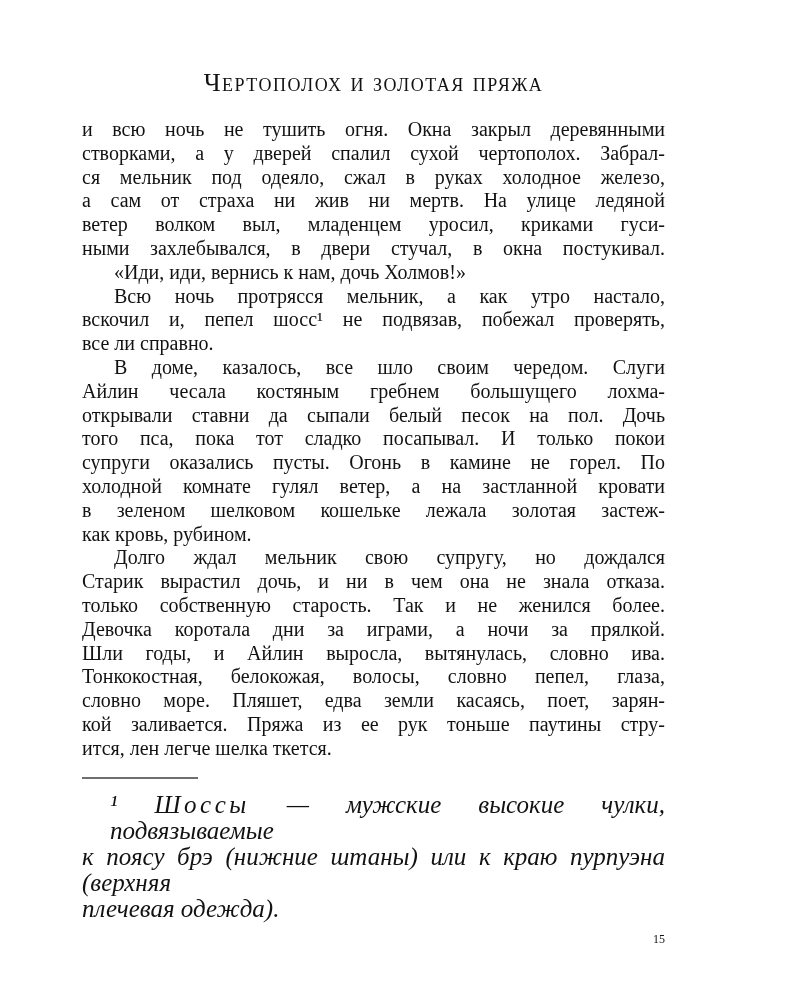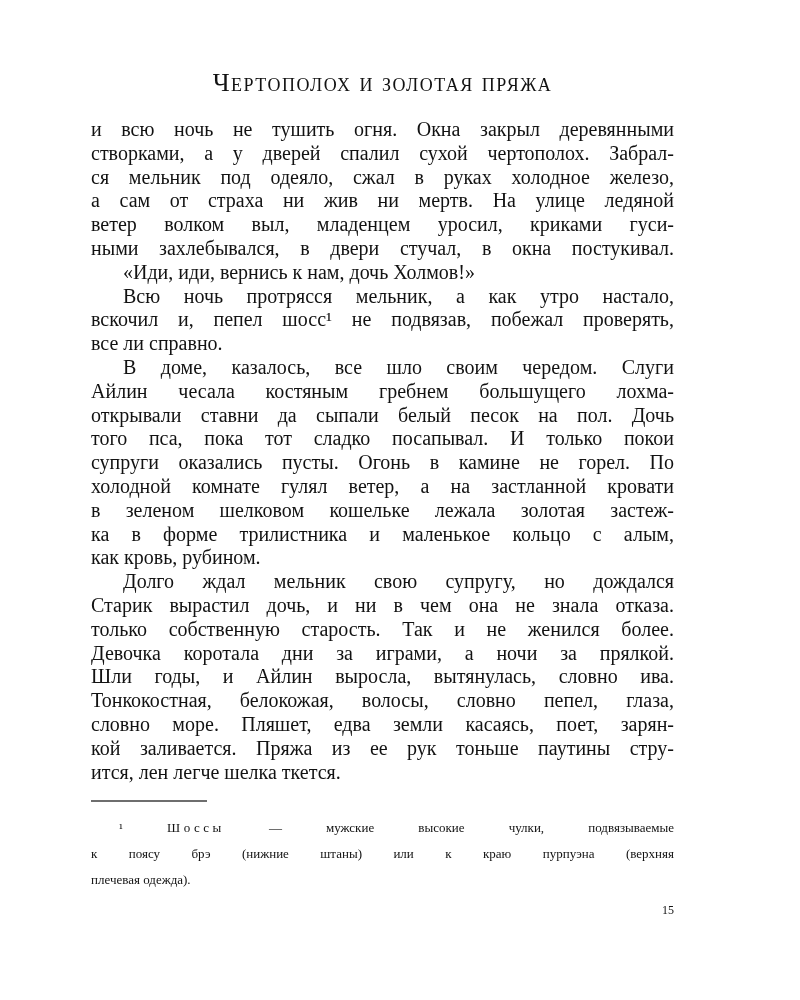--- a/index.html
+++ b/index.html
@@ -8,21 +8,21 @@
   .page {
     width: 800px; height: 1000px;
     background: #ffffff;
     position: relative;
     font-family: "Liberation Serif", "DejaVu Serif", serif;
     color: #121212;
     overflow: hidden;
   }
   .content {
     position: absolute;
-    left: 91px; top: 0;
+    left: 82px; top: 0;
     width: 583px;
     padding-top: 70px;
   }
   .chapter-title {
     text-align: center;
     font-variant: small-caps;
     font-weight: normal;
     font-size: 26px;
     line-height: 26px;
     letter-spacing: 1.5px;
@@ -35,21 +35,21 @@
     text-align-last: justify;
   }
   .line.endline { text-align: center; text-align-last: left; }
   .line.indent { padding-left: 32px; }
   .footnote-divider {
     width: 116px;
     border: 0;
     border-top: 2px solid #6e6e6e;
     margin: 16px 0 13px 0;
   }
-  .footnote { font-size: 13px; line-height: 26px; }
+  .footnote { font-size: 25px; line-height: 26px; font-style: italic; }
   .footnote .line.indent { padding-left: 28px; }
   .fn-term { letter-spacing: 3.5px; }
   .page-number {
     text-align: right;
     font-size: 12px;
     line-height: 24px;
     margin-top: 5px;
   }
 </style>
 </head>
@@ -79,21 +79,20 @@
           <div class="line endline">все ли справно.</div>
         </div>
         <div class="paragraph">
           <div class="line indent">В доме, казалось, все шло своим чередом. Слуги</div>
           <div class="line">Айлин чесала костяным гребнем большущего лохма-</div>
           <div class="line">открывали ставни да сыпали белый песок на пол. Дочь</div>
           <div class="line">того пса, пока тот сладко посапывал. И только покои</div>
           <div class="line">супруги оказались пусты. Огонь в камине не горел. По</div>
           <div class="line">холодной комнате гулял ветер, а на застланной кровати</div>
           <div class="line">в зеленом шелковом кошельке лежала золотая застеж-</div>
-          <div class="line">ка в форме трилистника и маленькое кольцо с алым,</div>
           <div class="line endline">как кровь, рубином.</div>
         </div>
         <div class="paragraph">
           <div class="line indent">Долго ждал мельник свою супругу, но дождался</div>
           <div class="line">Старик вырастил дочь, и ни в чем она не знала отказа.</div>
           <div class="line">только собственную старость. Так и не женился более.</div>
           <div class="line">Девочка коротала дни за играми, а ночи за прялкой.</div>
           <div class="line">Шли годы, и Айлин выросла, вытянулась, словно ива.</div>
           <div class="line">Тонкокостная, белокожая, волосы, словно пепел, глаза,</div>
           <div class="line">словно море. Пляшет, едва земли касаясь, поет, зарян-</div>

